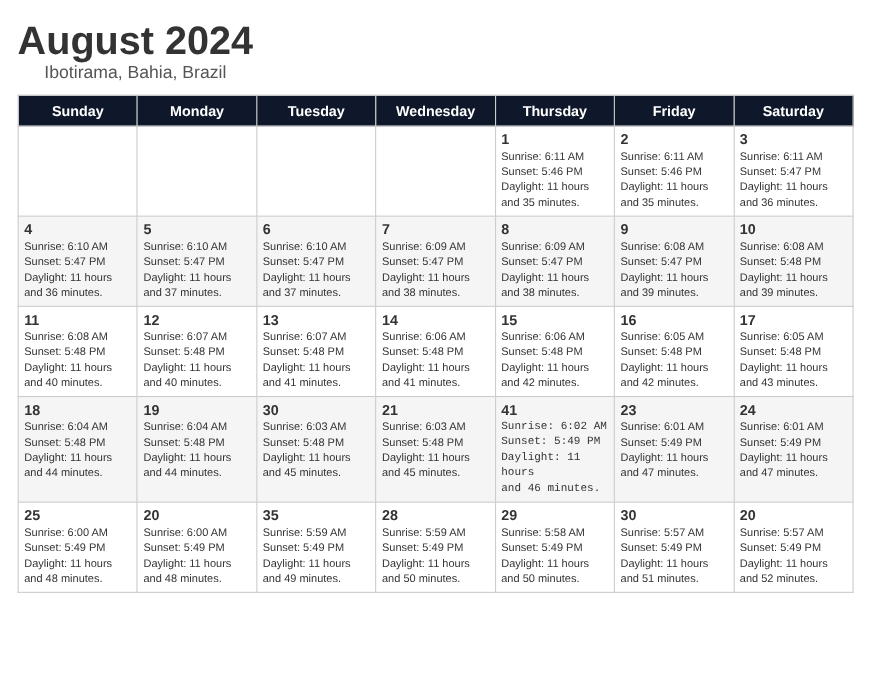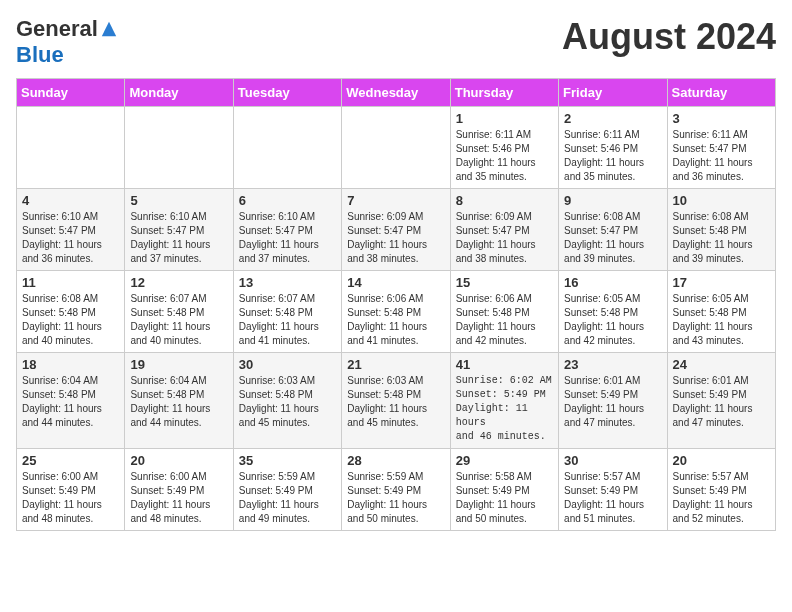--- a/index.html
+++ b/index.html
@@ -46,26 +46,26 @@
     .location {
       font-size: 16px;
       color: #555;
     }
     table {
       width: 100%;
       border-collapse: collapse;
       table-layout: fixed;
     }
     thead tr th {
-      background-color: #d946ef;
+      background-color: #0f172a;
       color: #fff;
       font-size: 13px;
       font-weight: bold;
       padding: 6px 4px;
-      text-align: left;
+      text-align: center;
       border: 1px solid #ccc;
     }
     tbody tr td {
       vertical-align: top;
       border: 1px solid #ccc;
       padding: 4px 5px;
       font-size: 10.5px;
       color: #333;
       height: 80px;
       background: #fff;
@@ -88,31 +88,23 @@
       line-height: 1.4;
     }
     .empty-cell {
       background: #fff !important;
     }
   </style>
 </head>
 <body>
 
 <div class="header">
-  <div class="logo">
-    <div class="logo-text">
-      <span class="logo-general">General</span>
-      <svg class="logo-icon" viewBox="0 0 20 20">
-        <polygon points="2,18 10,2 18,18" fill="#2a7dd1"></polygon>
-      </svg>
-    </div>
-    <span class="logo-blue" style="font-size:22px;font-weight:bold;">Blue</span>
-  </div>
   <div class="title-block">
     <div class="month-year">August 2024</div>
+    <div class="location">Ibotirama, Bahia, Brazil</div>
   </div>
 </div>
 
 <table>
   <thead>
     <tr>
     <th>Sunday</th>
         <th>Monday</th>
         <th>Tuesday</th>
         <th>Wednesday</th>

